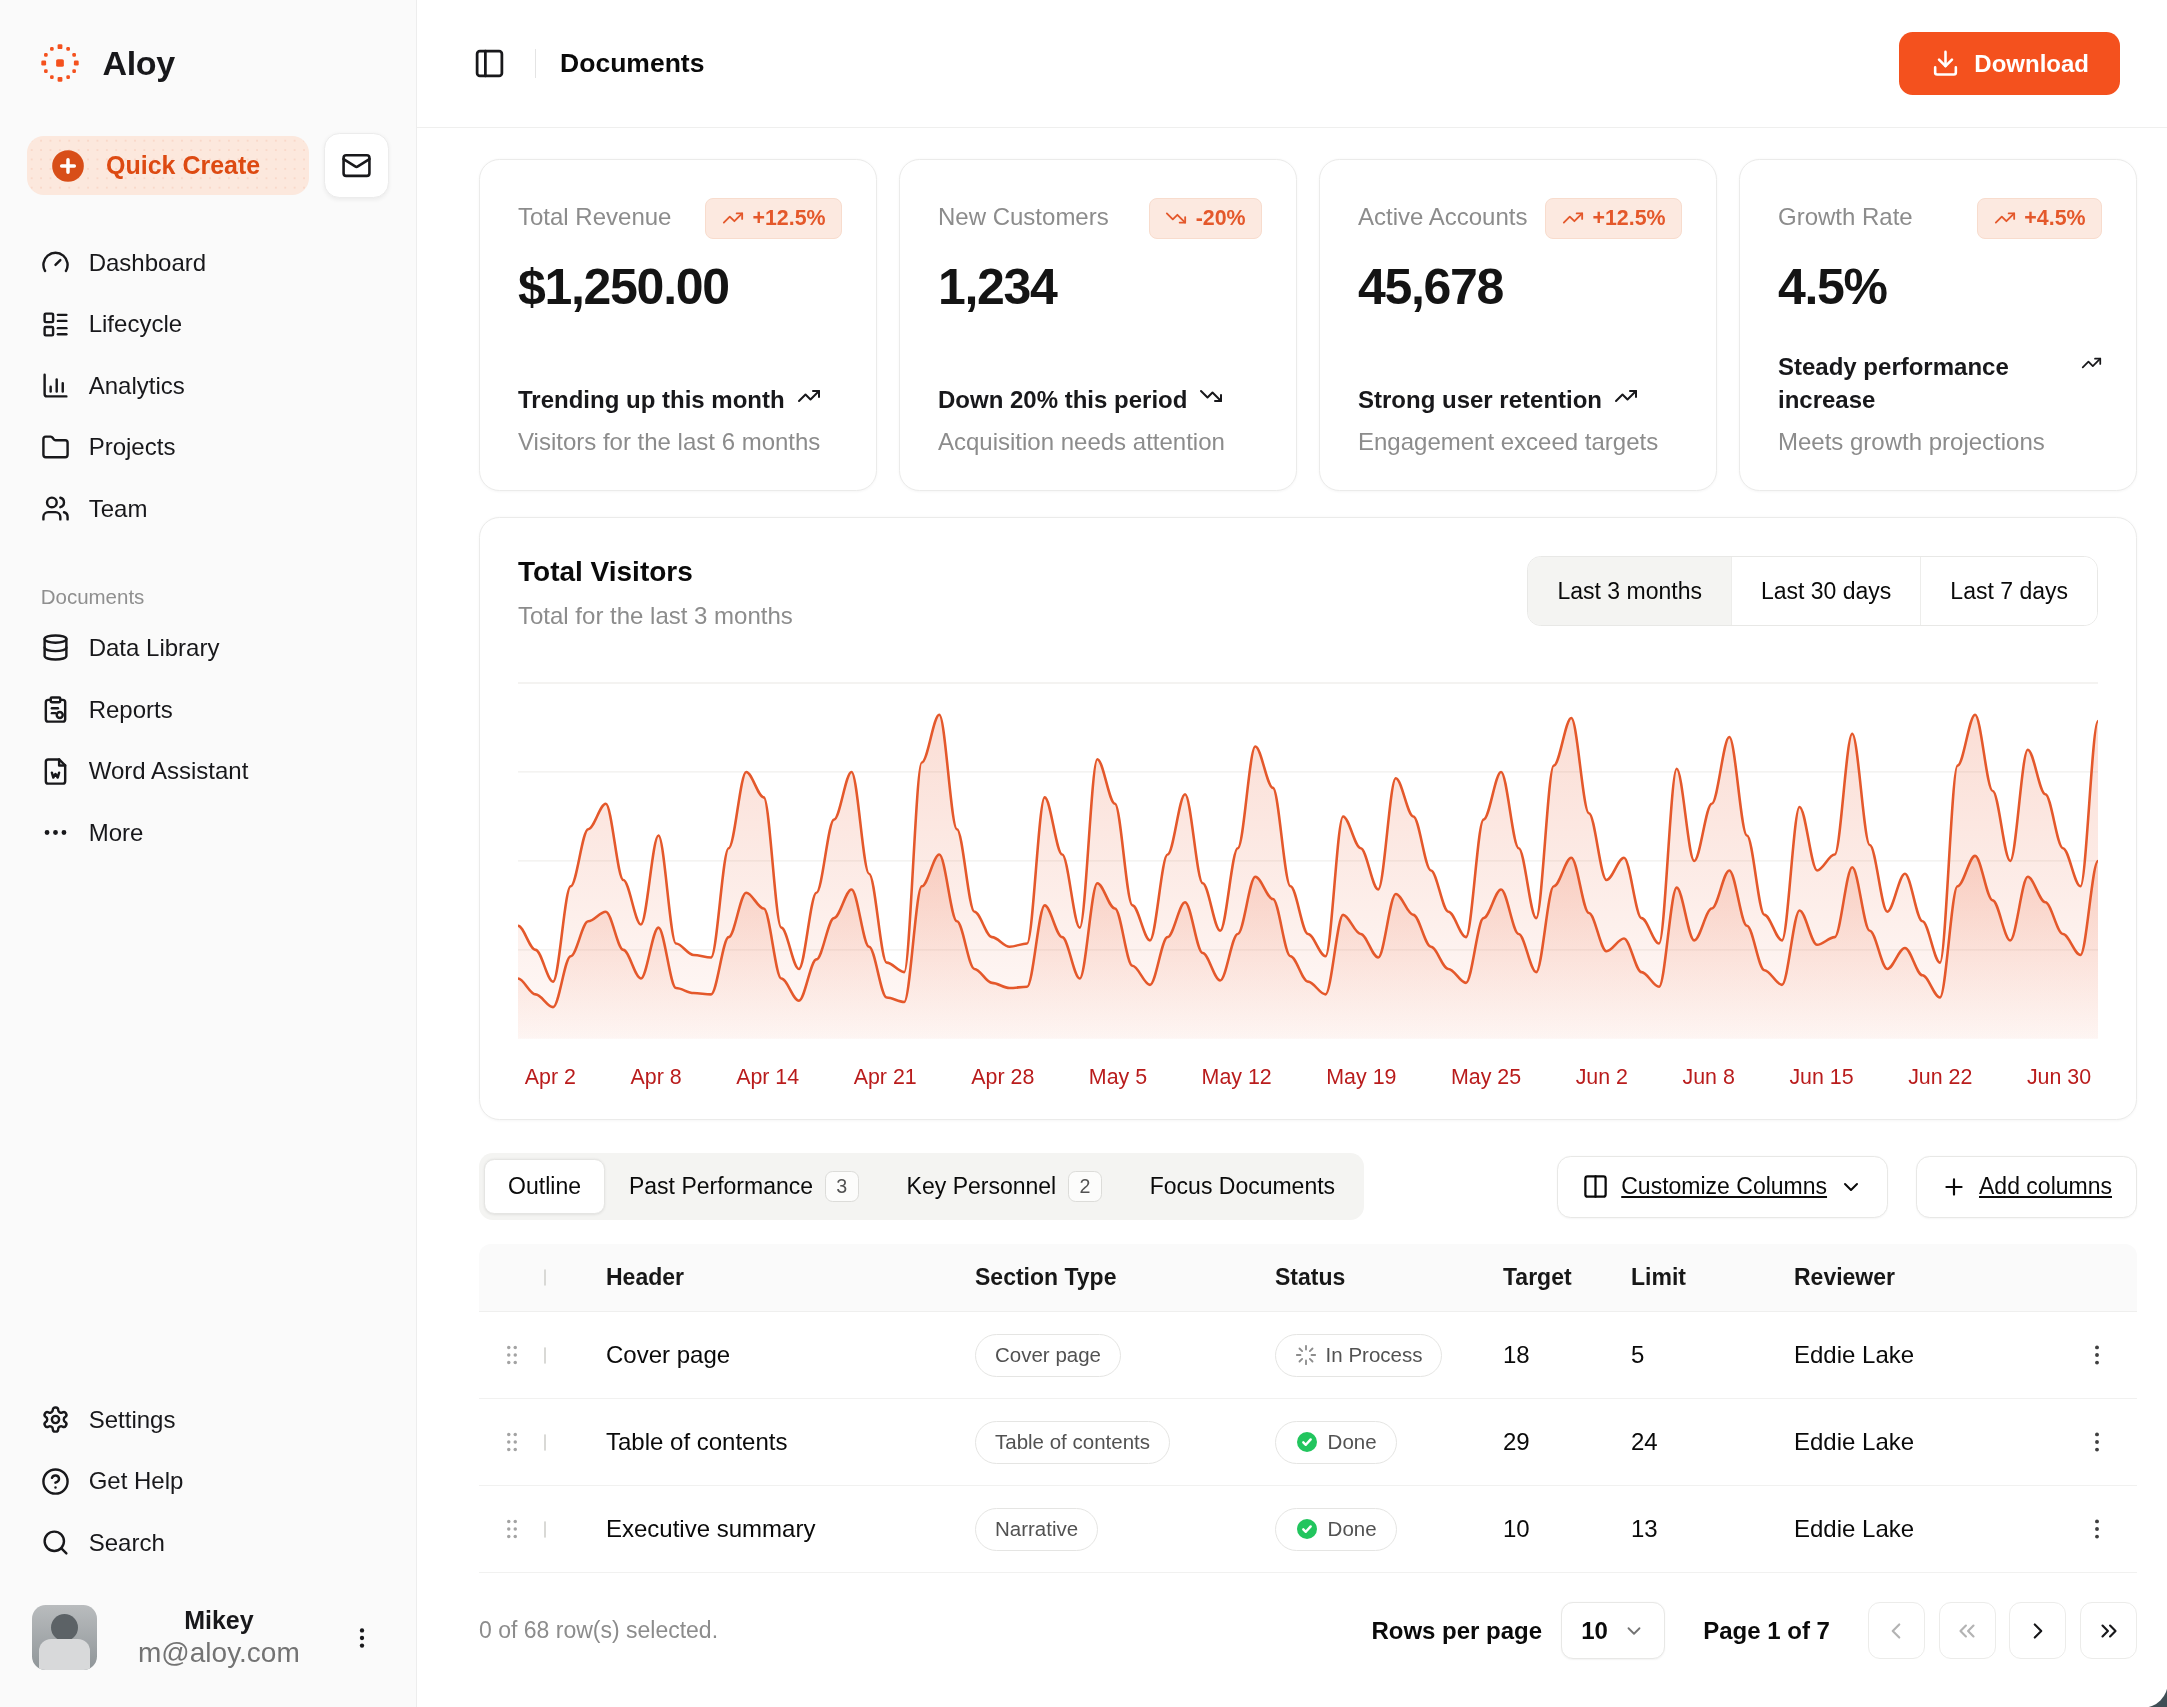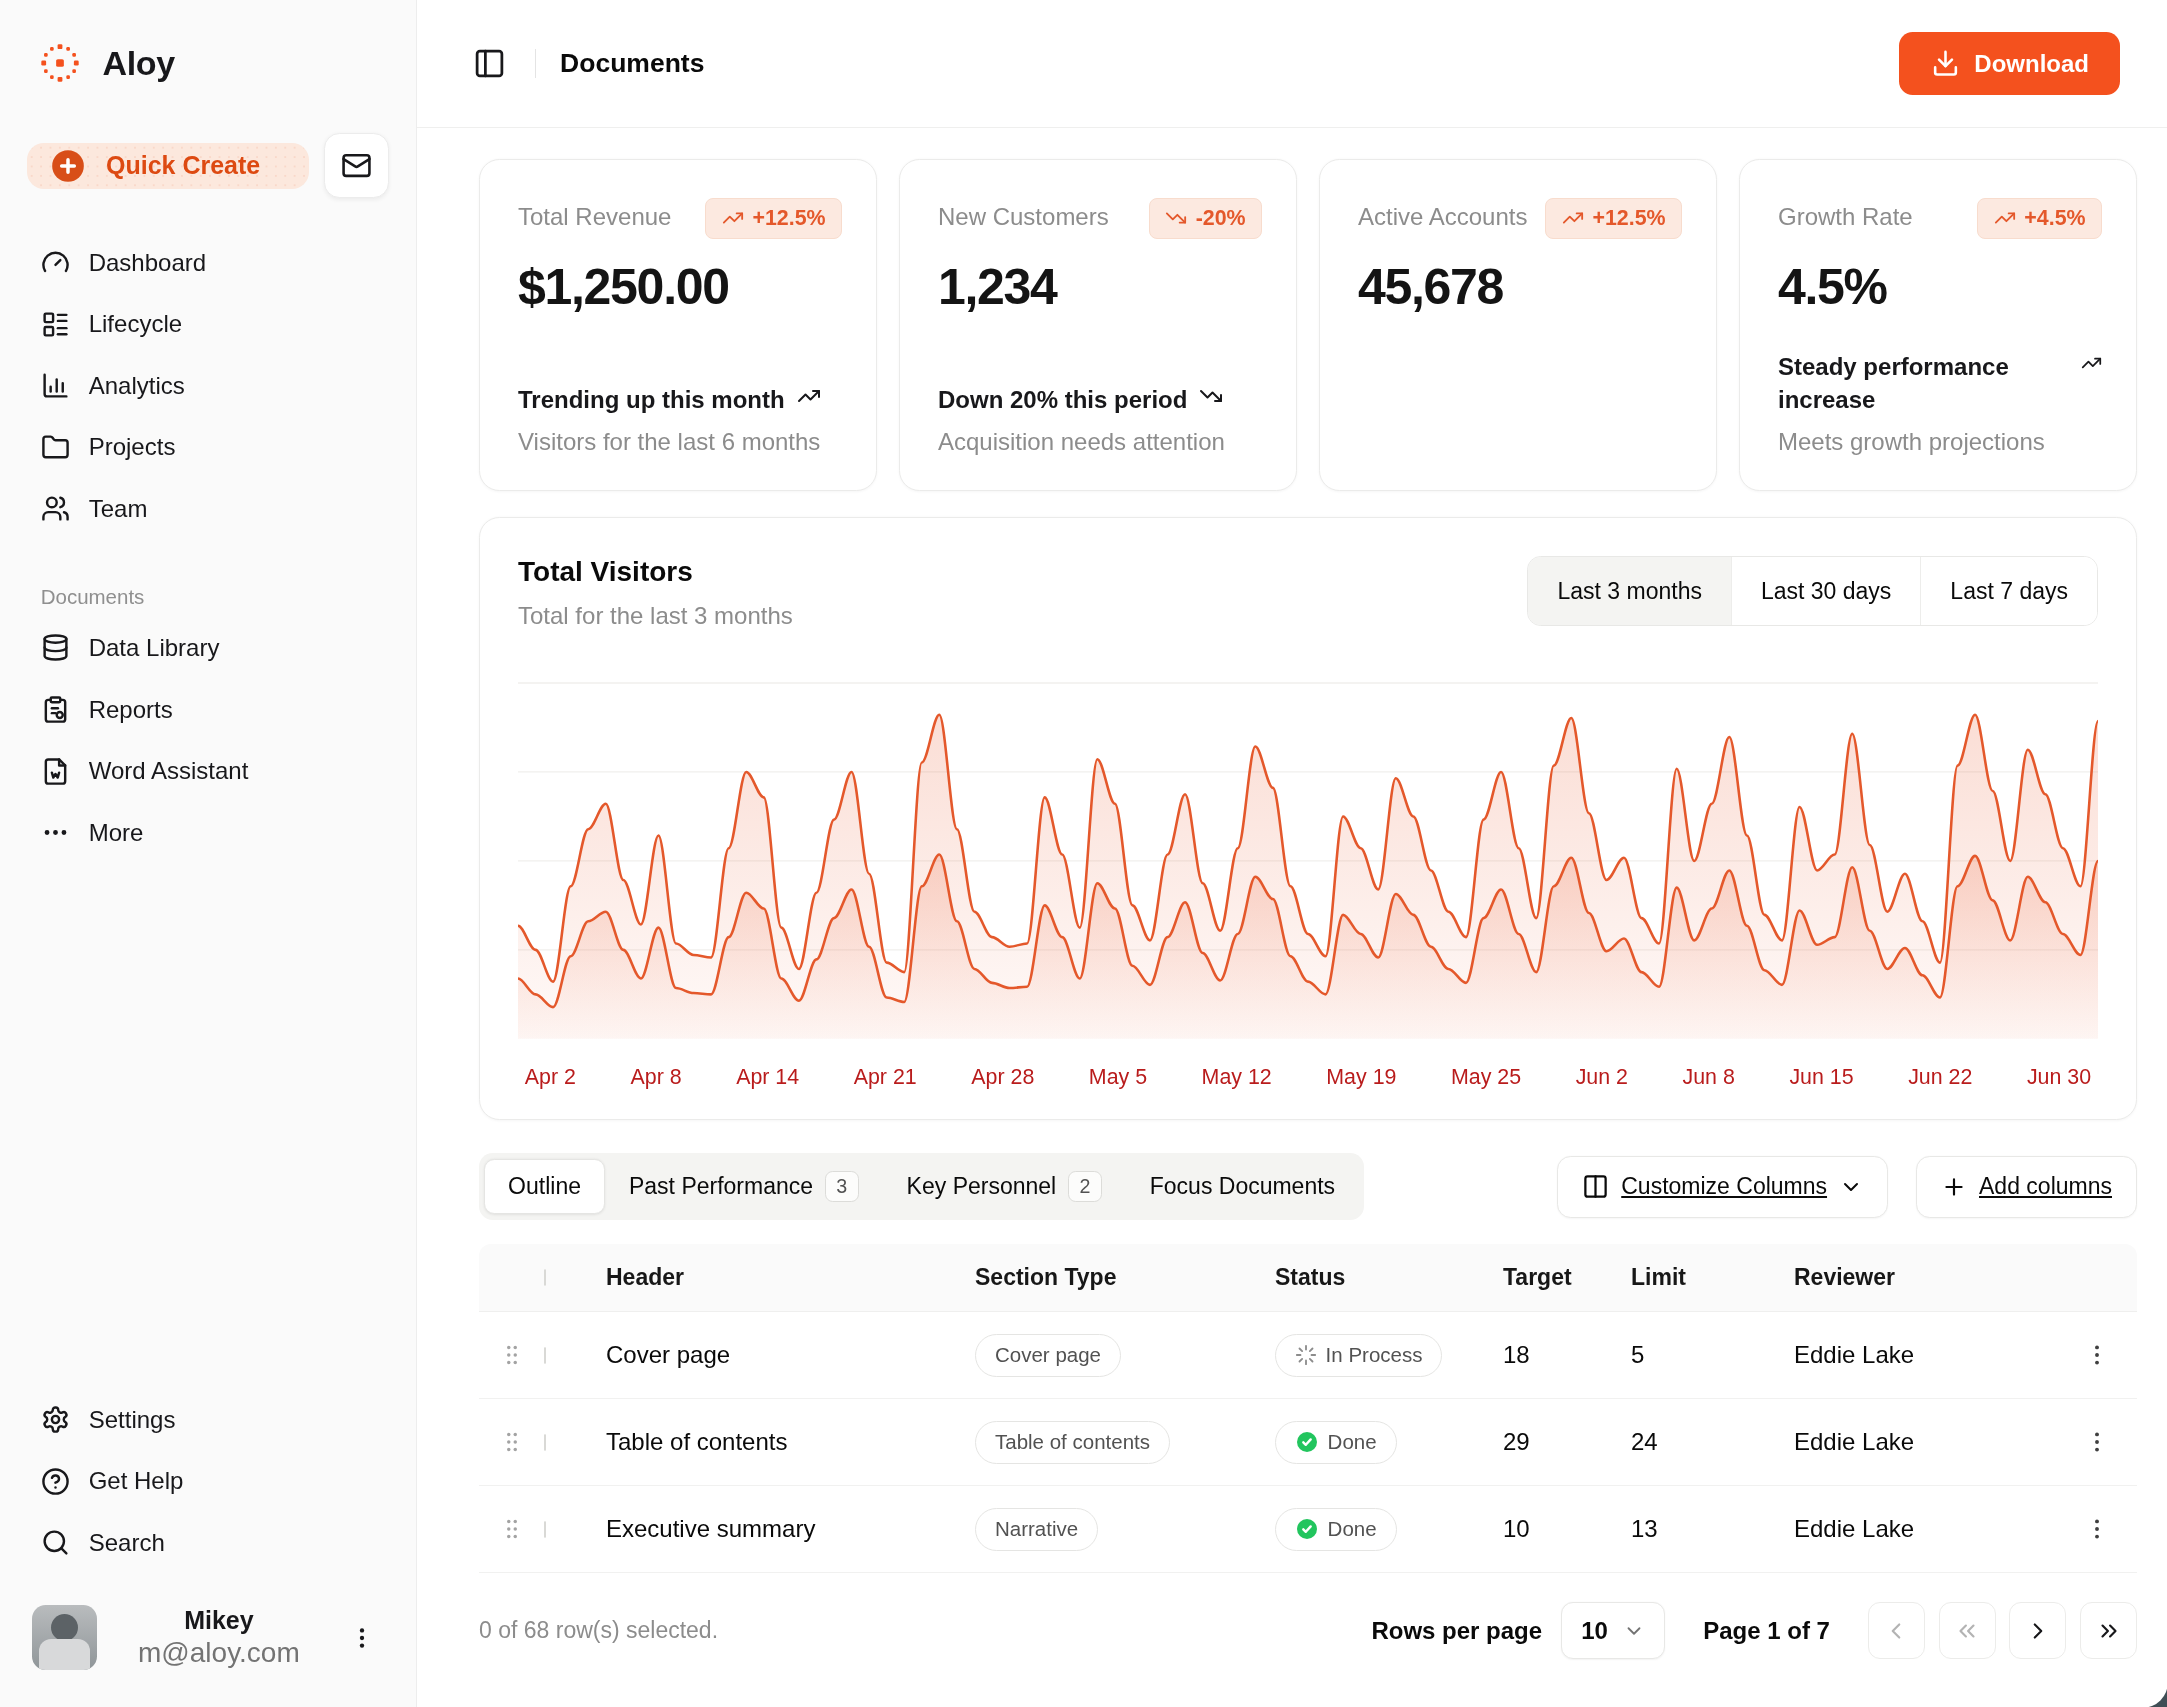--- a/index.html
+++ b/index.html
@@ -19,21 +19,21 @@
   
   .sidebar {
     width:416px; min-width:416px; height:100%;
     background:#fafafa; padding:34px 27px 31px 27px;
     display:flex; flex-direction:column; z-index:1;
   }
   .logo-row { display:flex; align-items:center; gap:19px; padding:5.1px 8.6px 0 8.6px; }
   .logo-name { font-size:34px; font-weight:700; letter-spacing:-0.4px; color:#18181b; }
   .quick-row { display:flex; align-items:center; gap:15.4px; margin-top:46px; }
   .quick-create {
-    flex:1; height:46px; border:none; border-radius:17px; cursor:pointer;
+    flex:1; height:59px; border:none; border-radius:17px; cursor:pointer;
     background-color:#fcе; background-color:#fce8dd;
     background-image:radial-gradient(rgba(224,80,30,0.10) 1.4px, transparent 1.4px);
     background-size:9.4px 9.4px;
     display:flex; align-items:center; gap:19px; padding:0 22px;
     color:#dd4a12; font-size:25px; font-weight:700; font-family:inherit;
   }
   .mail-btn {
     width:65px; height:65px; border-radius:15.4px; background:#fff; cursor:pointer;
     border:0.9px solid #ececec; box-shadow:0 1.7px 4.3px rgba(0,0,0,0.06);
     display:flex; align-items:center; justify-content:center; color:#18181b;
@@ -430,20 +430,30 @@
         <span class="card-label">Active Accounts</span>
         <span class="trend-badge">
               <svg class="ico" width="22" height="22" viewBox="0 0 24 24" style="color:#e4582b">
                 <polyline points="22 7 13.5 15.5 8.5 10.5 2 17"></polyline>
                 <polyline points="16 7 22 7 22 13"></polyline>
               </svg>
               <span>+12.5%</span>
             </span>
       </div>
       <div class="card-value">45,678</div>
+      <div class="card-foot">
+        <div class="card-line1">
+              <span class="txt">Strong user retention</span>
+              <svg class="ico" width="24" height="24" viewBox="0 0 24 24" style="color:#18181b">
+                <polyline points="22 7 13.5 15.5 8.5 10.5 2 17"></polyline>
+                <polyline points="16 7 22 7 22 13"></polyline>
+              </svg>
+            </div>
+        <div class="card-line2">Engagement exceed targets</div>
+      </div>
         </div>
         <div class="card">
       <div class="card-top">
         <span class="card-label">Growth Rate</span>
         <span class="trend-badge">
               <svg class="ico" width="22" height="22" viewBox="0 0 24 24" style="color:#e4582b">
                 <polyline points="22 7 13.5 15.5 8.5 10.5 2 17"></polyline>
                 <polyline points="16 7 22 7 22 13"></polyline>
               </svg>
               <span>+4.5%</span>

